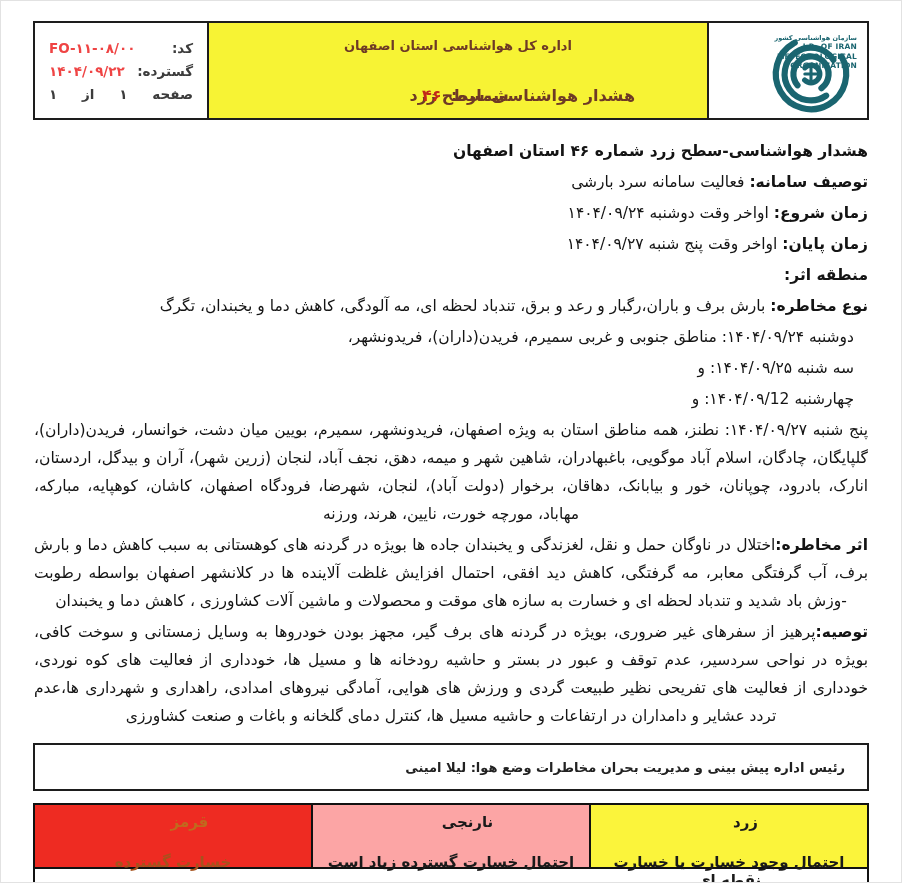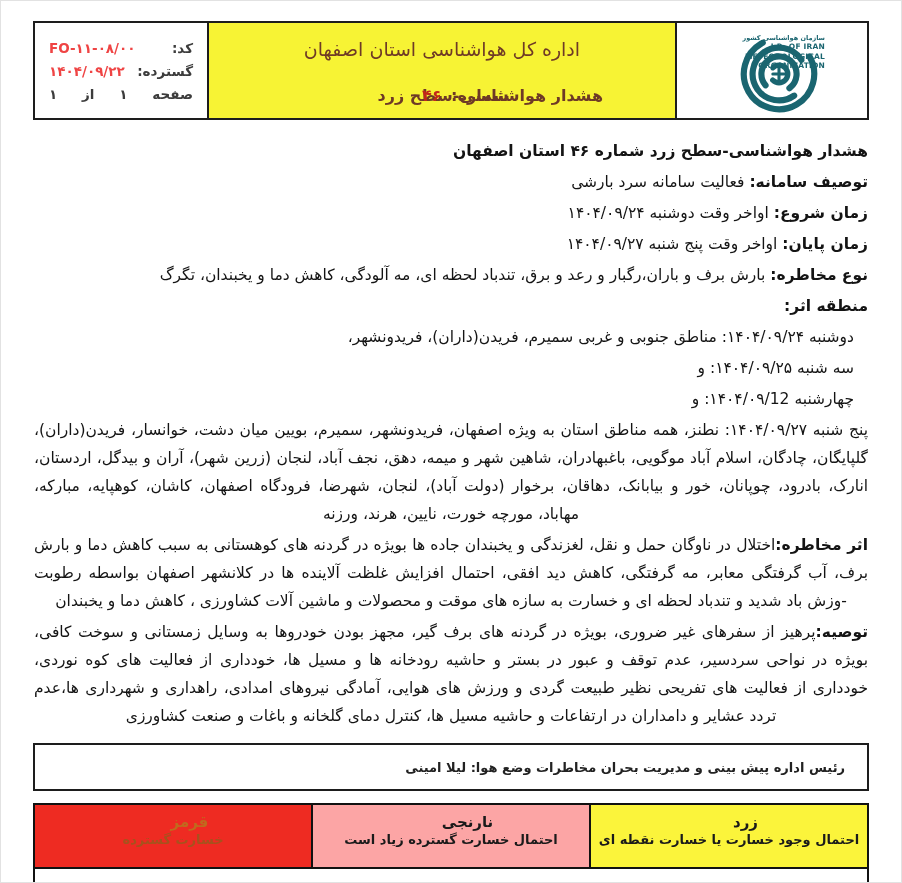--- a/index.html
+++ b/index.html
@@ -13,35 +13,35 @@
     position:relative;width:902px;height:883px;
     background:#ffffff;border:1px solid #e2e2e2;box-sizing:border-box;
     overflow:hidden;
   }
   
   .header{
     display:flex;margin:20px 32px 0 32px;height:99px;
     border:2px solid #1d1d1d;box-sizing:border-box;
   }
   .logo-box{
-    width:190px;position:relative;background:#fff;flex:0 0 auto;box-sizing:border-box;
+    width:158px;position:relative;background:#fff;flex:0 0 auto;box-sizing:border-box;
   }
   .title-box{
     flex:1;position:relative;background:#f7f334;text-align:center;
     border-left:2px solid #1d1d1d;border-right:2px solid #1d1d1d;box-sizing:border-box;
   }
   .info-box{
     width:172px;flex:0 0 auto;background:#fff;box-sizing:border-box;
     display:flex;flex-direction:column;justify-content:center;gap:7px;
     padding:6px 14px;font-size:13.5px;color:#3c3c3c;font-weight:bold;
   }
   .info-row{display:flex;justify-content:space-between;align-items:center;}
   .info-val{color:#ef4444;direction:ltr;font-weight:bold;}
   .org-title{
-    margin-top:15px;font-size:19px;font-weight:normal;color:#6e3a26;letter-spacing:0;
+    margin-top:15px;font-size:13px;font-weight:bold;color:#6e3a26;letter-spacing:0;
   }
   .subtitle{
     position:absolute;bottom:13px;right:72px;
     font-size:16px;font-weight:bold;color:#6e3a26;
   }
   .warn-number{
     position:absolute;bottom:13px;left:178px;
     font-size:16px;font-weight:bold;color:#6e3a26;
   }
   .warn-number .num{color:#c2281a;margin-right:4px;margin-left:35px;}
@@ -68,21 +68,21 @@
     padding:0 22px 0 88px;font-size:13px;font-weight:bold;color:#222;
   }
   
   .levels{
     margin:12px 32px 0 32px;border:2px solid #111;box-sizing:border-box;background:#fff;
   }
   .levels-top{display:flex;height:62px;}
   .cell{flex:1;text-align:center;padding-top:8px;box-sizing:border-box;}
   .cell + .cell{border-inline-start:2px solid #111;}
   .cell .t{font-weight:bold;font-size:15px;padding-left:33px;}
-  .cell .d{font-weight:bold;font-size:13px;margin-top:1px;}
+  .cell .d{font-weight:bold;font-size:15px;margin-top:22px;}
   .cell-yellow{background:#fbf43b;color:#1a1a1a;}
   .cell-orange{background:#fca5a5;color:#1a1a1a;}
   .cell-red{background:#ee2b22;}
   .cell-red .t{color:#c06a1e;}
   .cell-red .d{color:#a7521d;}
   .levels-footer{
     border-top:2px solid #111;height:38px;line-height:38px;
     text-align:center;font-weight:bold;font-size:14px;color:#1a1a1a;background:#fff;
   }
 </style>
@@ -137,23 +137,23 @@
       </div>
     </div>
   </div>
 
   <div class="doc-body">
     <p class="heading">هشدار هواشناسی-سطح زرد شماره ۴۶ استان اصفهان</p>
 
     <p class="field"><b>توصیف سامانه:</b> <span>فعالیت سامانه سرد بارشی</span></p>
     <p class="field"><b>زمان شروع:</b> <span>اواخر وقت دوشنبه ۱۴۰۴/۰۹/۲۴</span></p>
     <p class="field"><b>زمان پایان:</b> <span>اواخر وقت پنج شنبه ۱۴۰۴/۰۹/۲۷</span></p>
+    <p class="field"><b>منطقه اثر:</b></p>
+
     <p class="field"><b>نوع مخاطره:</b> <span>بارش برف و باران،رگبار و رعد و برق، تندباد لحظه ای، مه آلودگی، کاهش دما و یخبندان، تگرگ</span></p>
-
-    <p class="field"><b>منطقه اثر:</b></p>
     <p class="region-line">دوشنبه ۱۴۰۴/۰۹/۲۴: مناطق جنوبی و غربی سمیرم، فریدن(داران)، فریدونشهر،</p>
     <p class="region-line">سه شنبه ۱۴۰۴/۰۹/۲۵: و</p>
     <p class="region-line">چهارشنبه ۱۴۰۴/۰۹/12: و</p>
     <p class="para">پنج شنبه ۱۴۰۴/۰۹/۲۷: نطنز، همه مناطق استان به ویژه اصفهان، فریدونشهر، سمیرم، بویین میان دشت، خوانسار، فریدن(داران)، گلپایگان، چادگان، اسلام آباد موگویی، باغبهادران، شاهین شهر و میمه، دهق، نجف آباد، لنجان (زرین شهر)، آران و بیدگل، اردستان، انارک، بادرود، چوپانان، خور و بیابانک، دهاقان، برخوار (دولت آباد)، لنجان، شهرضا، فرودگاه اصفهان، کاشان، کوهپایه، مبارکه، مهاباد، مورچه خورت، نایین، هرند، ورزنه</p>
 
     <p class="para"><b>اثر مخاطره:</b><span>اختلال در ناوگان حمل و نقل، لغزندگی و یخبندان جاده ها بویژه در گردنه های کوهستانی به سبب کاهش دما و بارش برف، آب گرفتگی معابر، مه گرفتگی، کاهش دید افقی، احتمال افزایش غلظت آلاینده ها در کلانشهر اصفهان بواسطه رطوبت -وزش باد شدید و تندباد لحظه ای و خسارت به سازه های موقت و محصولات و ماشین آلات کشاورزی ، کاهش دما و یخبندان</span></p>
 
     <p class="para"><b>توصیه:</b><span>پرهیز از سفرهای غیر ضروری، بویژه در گردنه های برف گیر، مجهز بودن خودروها به وسایل زمستانی و سوخت کافی، بویژه در نواحی سردسیر، عدم توقف و عبور در بستر و حاشیه رودخانه ها و مسیل ها، خودداری از فعالیت های کوه نوردی، خودداری از فعالیت های تفریحی نظیر طبیعت گردی و ورزش های هوایی، آمادگی نیروهای امدادی، راهداری و شهرداری ها،عدم تردد عشایر و دامداران در ارتفاعات و حاشیه مسیل ها، کنترل دمای گلخانه و باغات و صنعت کشاورزی</span></p>
   </div>
 

